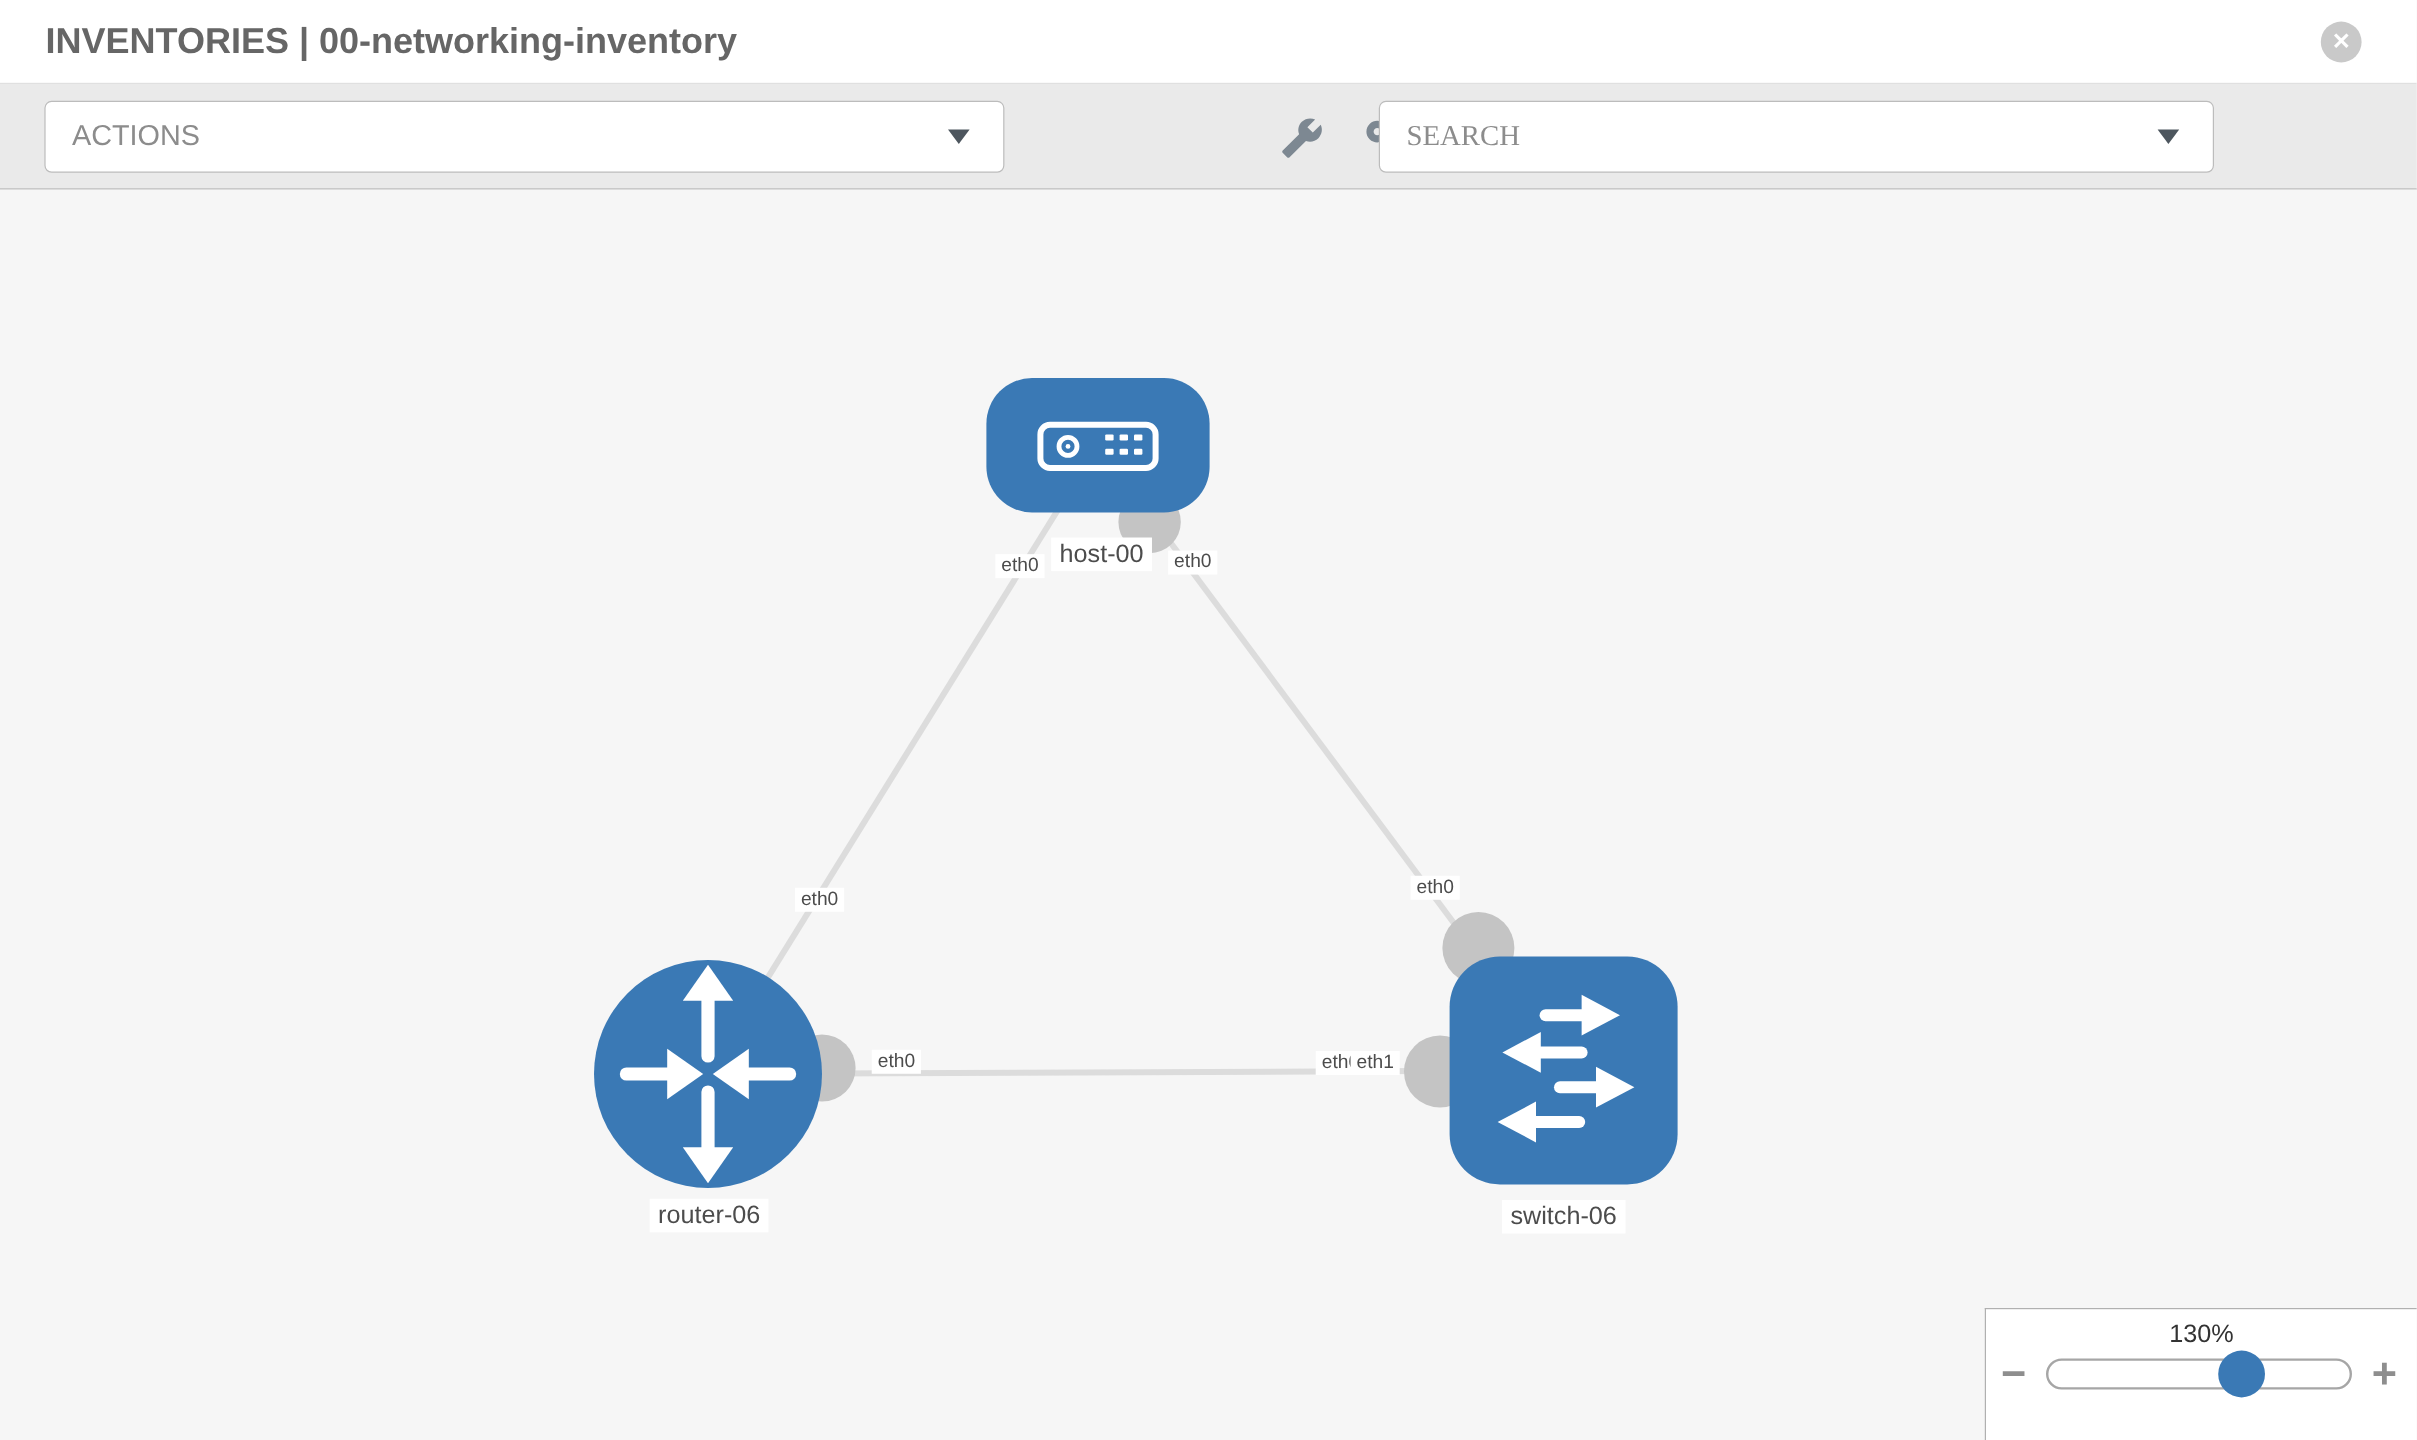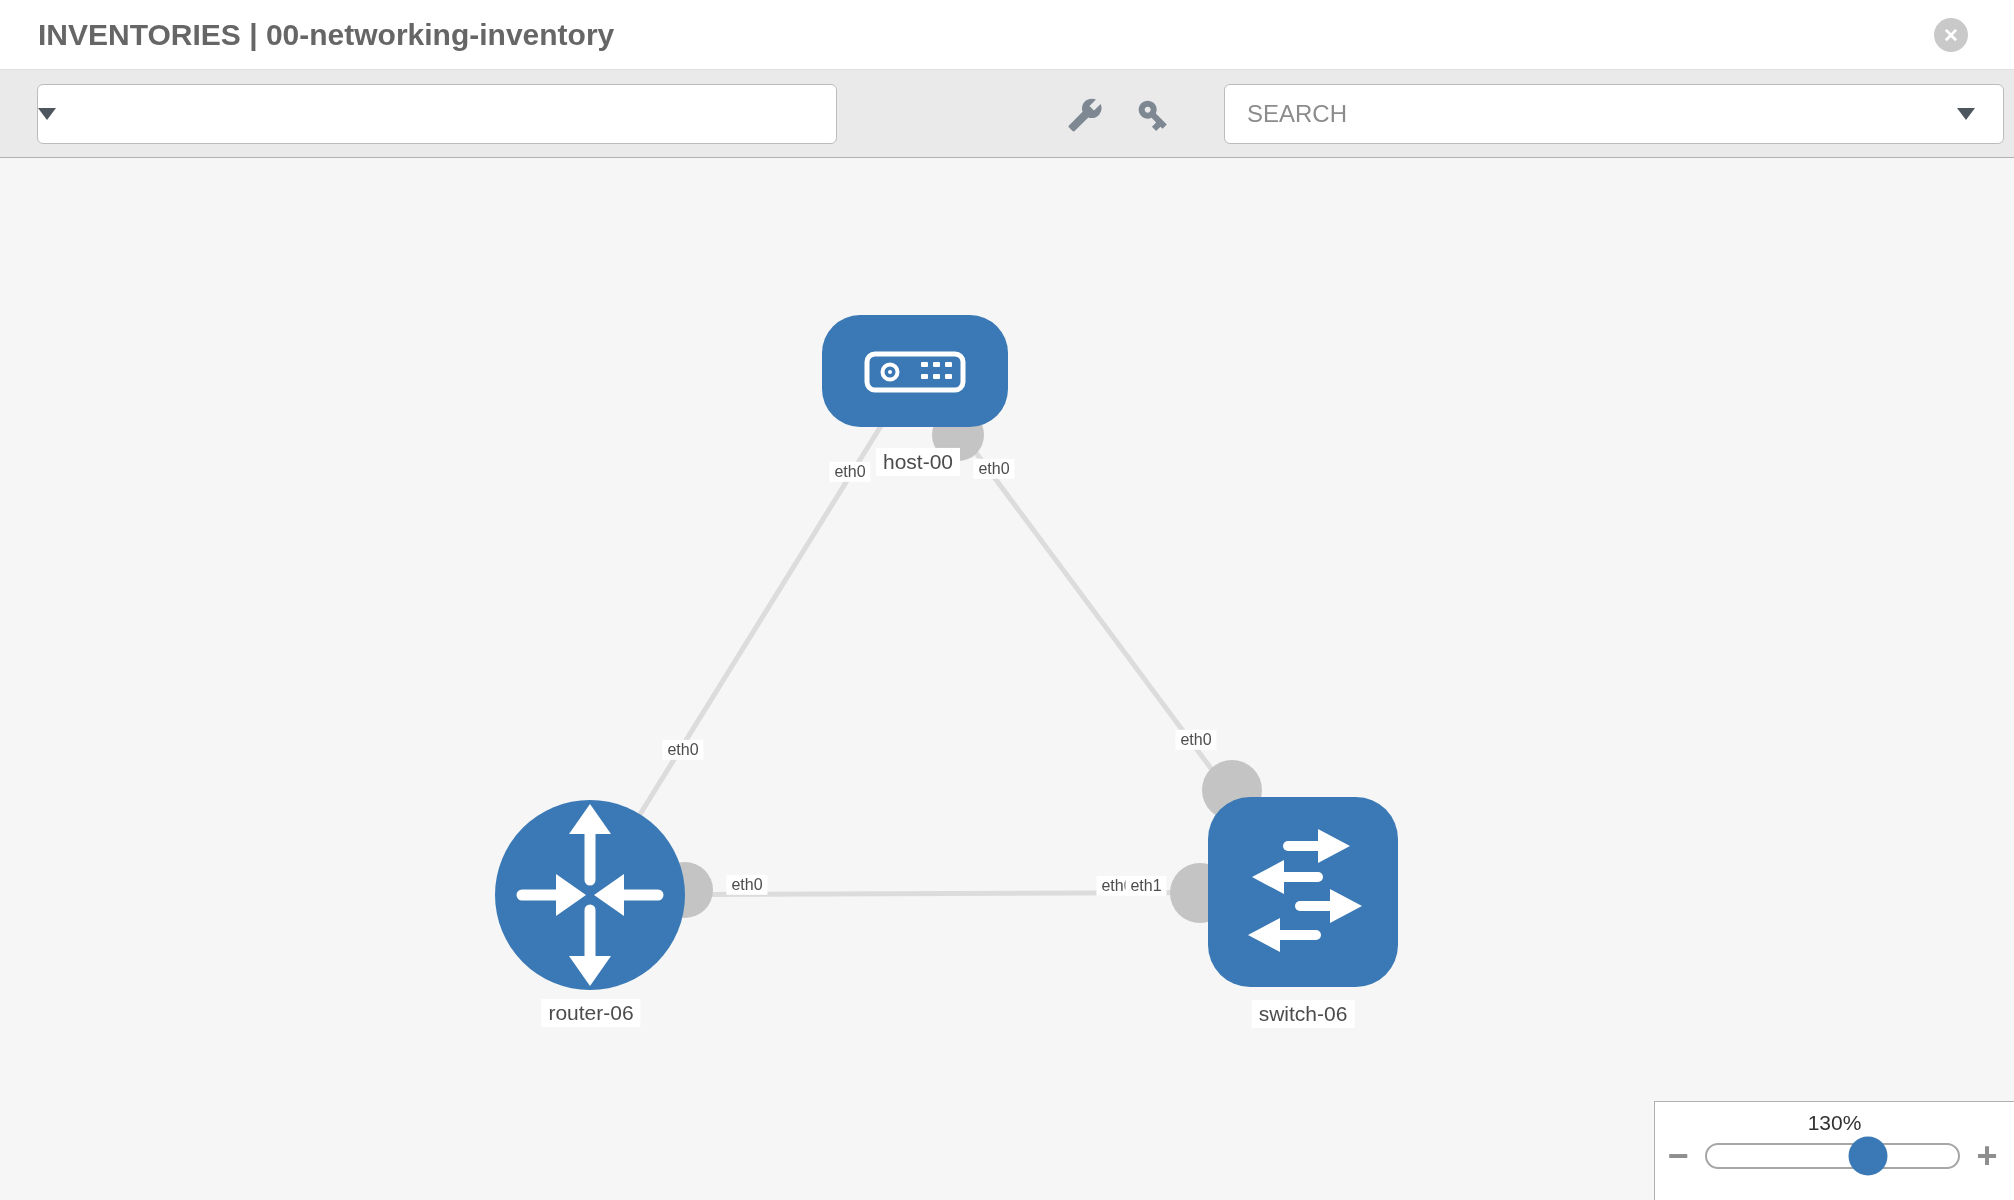--- a/index.html
+++ b/index.html
@@ -29,21 +29,21 @@
   .select{
     position:absolute;top:14px;height:60px;background:#ffffff;border:1px solid #bcbcbc;
     border-radius:6px;box-sizing:border-box;display:flex;align-items:center;cursor:pointer;
   }
   .select .value{font-size:24px;color:#8c8c8c;padding-left:22px;flex:1;}
   .caret{
     width:0;height:0;border-left:9px solid transparent;border-right:9px solid transparent;
     border-top:12px solid #4d565e;margin-right:28px;
   }
   .select-actions{left:37px;width:800px;}
-  .select-search{left:1224px;width:780px;}
+  .select-search{left:1149px;width:696px;font-family:Liberation Serif, serif;}
   .tool-btn{
     position:absolute;top:22px;width:46px;height:46px;border:none;background:transparent;
     padding:0;display:flex;align-items:center;justify-content:center;cursor:pointer;
   }
   .tool-btn svg{width:36px;height:36px;fill:#7d8892;}
   .btn-wrench{left:1062px;}
   .btn-key{left:1130px;}
   .btn-key svg{transform:rotate(45deg);}
   
   .canvas{
@@ -52,21 +52,21 @@
   .canvas svg.topo{position:absolute;left:0;top:0;}
   .node-label,.eth-label{
     position:absolute;transform:translate(-50%,-50%);background:#ffffff;color:#4c4c4c;
     white-space:nowrap;line-height:1.15;
   }
   .node-label{font-size:21px;padding:2px 7px;z-index:6;text-align:right;}
   .eth-label{font-size:16px;padding:1px 5px;z-index:5;}
   .eth-label.front{z-index:7;}
   
   .zoom-panel{
-    position:absolute;right:0;bottom:0;width:360px;height:99px;background:#ffffff;
+    position:absolute;right:0;bottom:0;width:360px;height:110px;background:#ffffff;
     border-top:1px solid #b0b0b0;border-left:1px solid #b0b0b0;box-sizing:border-box;z-index:10;
   }
   .zoom-value{margin-top:9px;text-align:center;font-size:21px;color:#333333;}
   .zoom-row{display:flex;align-items:center;padding:6px 12px 0 8px;}
   .zoom-minus,.zoom-plus{
     font-size:36px;font-weight:bold;color:#8e8e8e;width:30px;text-align:center;
     cursor:pointer;line-height:30px;user-select:none;
   }
   .zoom-track{
     flex:1;height:22px;border:2px solid #a6a6a6;border-radius:13px;margin:0 12px;
@@ -82,20 +82,21 @@
 
 <div class="header">
   <h1 class="page-title">INVENTORIES | 00-networking-inventory</h1>
   <div class="close-btn">
     <span>✕</span>
   </div>
 </div>
 
 <div class="toolbar">
   <div class="select select-actions">
+    <span class="value">ACTIONS</span>
     <span class="caret"></span>
   </div>
 
   <button class="tool-btn btn-wrench">
     <svg viewBox="0 0 24 24">
       <g transform="scale(-1,1) translate(-24,0)">
         <path d="M22.7 19l-9.1-9.1c.9-2.3.4-5-1.5-6.9-2-2-5-2.4-7.4-1.3L9 6 6 9 1.6 4.7C.4 7.1.9 10.1 2.9 12.1c1.9 1.9 4.6 2.4 6.9 1.5l9.1 9.1c.4.4 1 .4 1.4 0l2.3-2.3c.5-.4.5-1.1.1-1.4z"></path>
       </g>
     </svg>
   </button>

